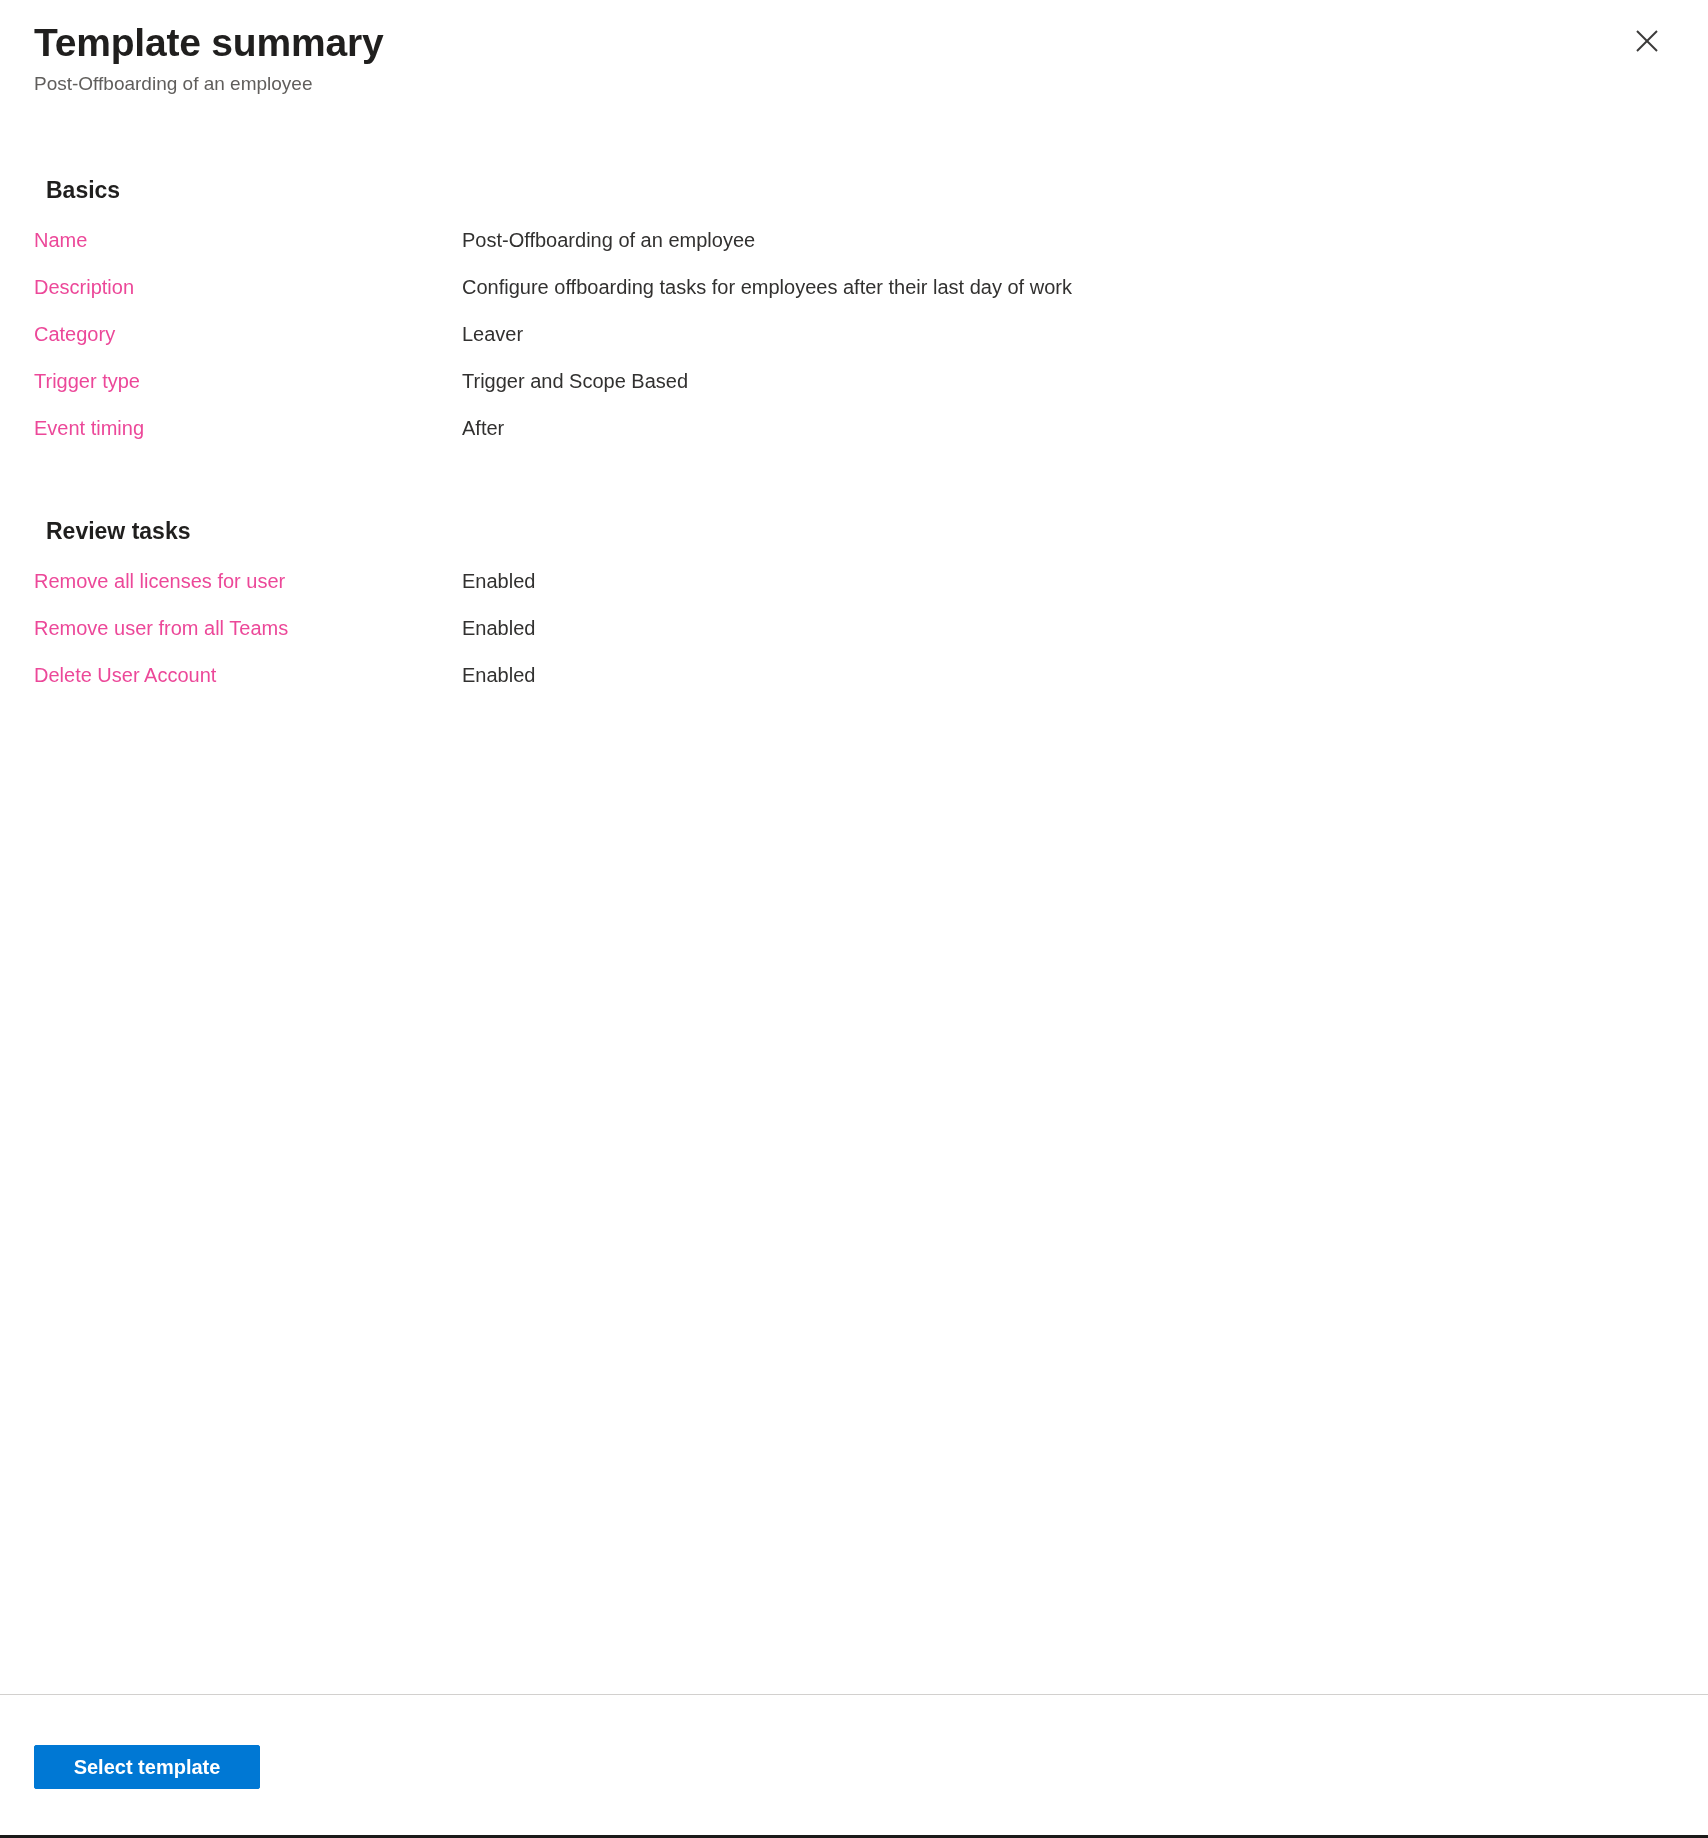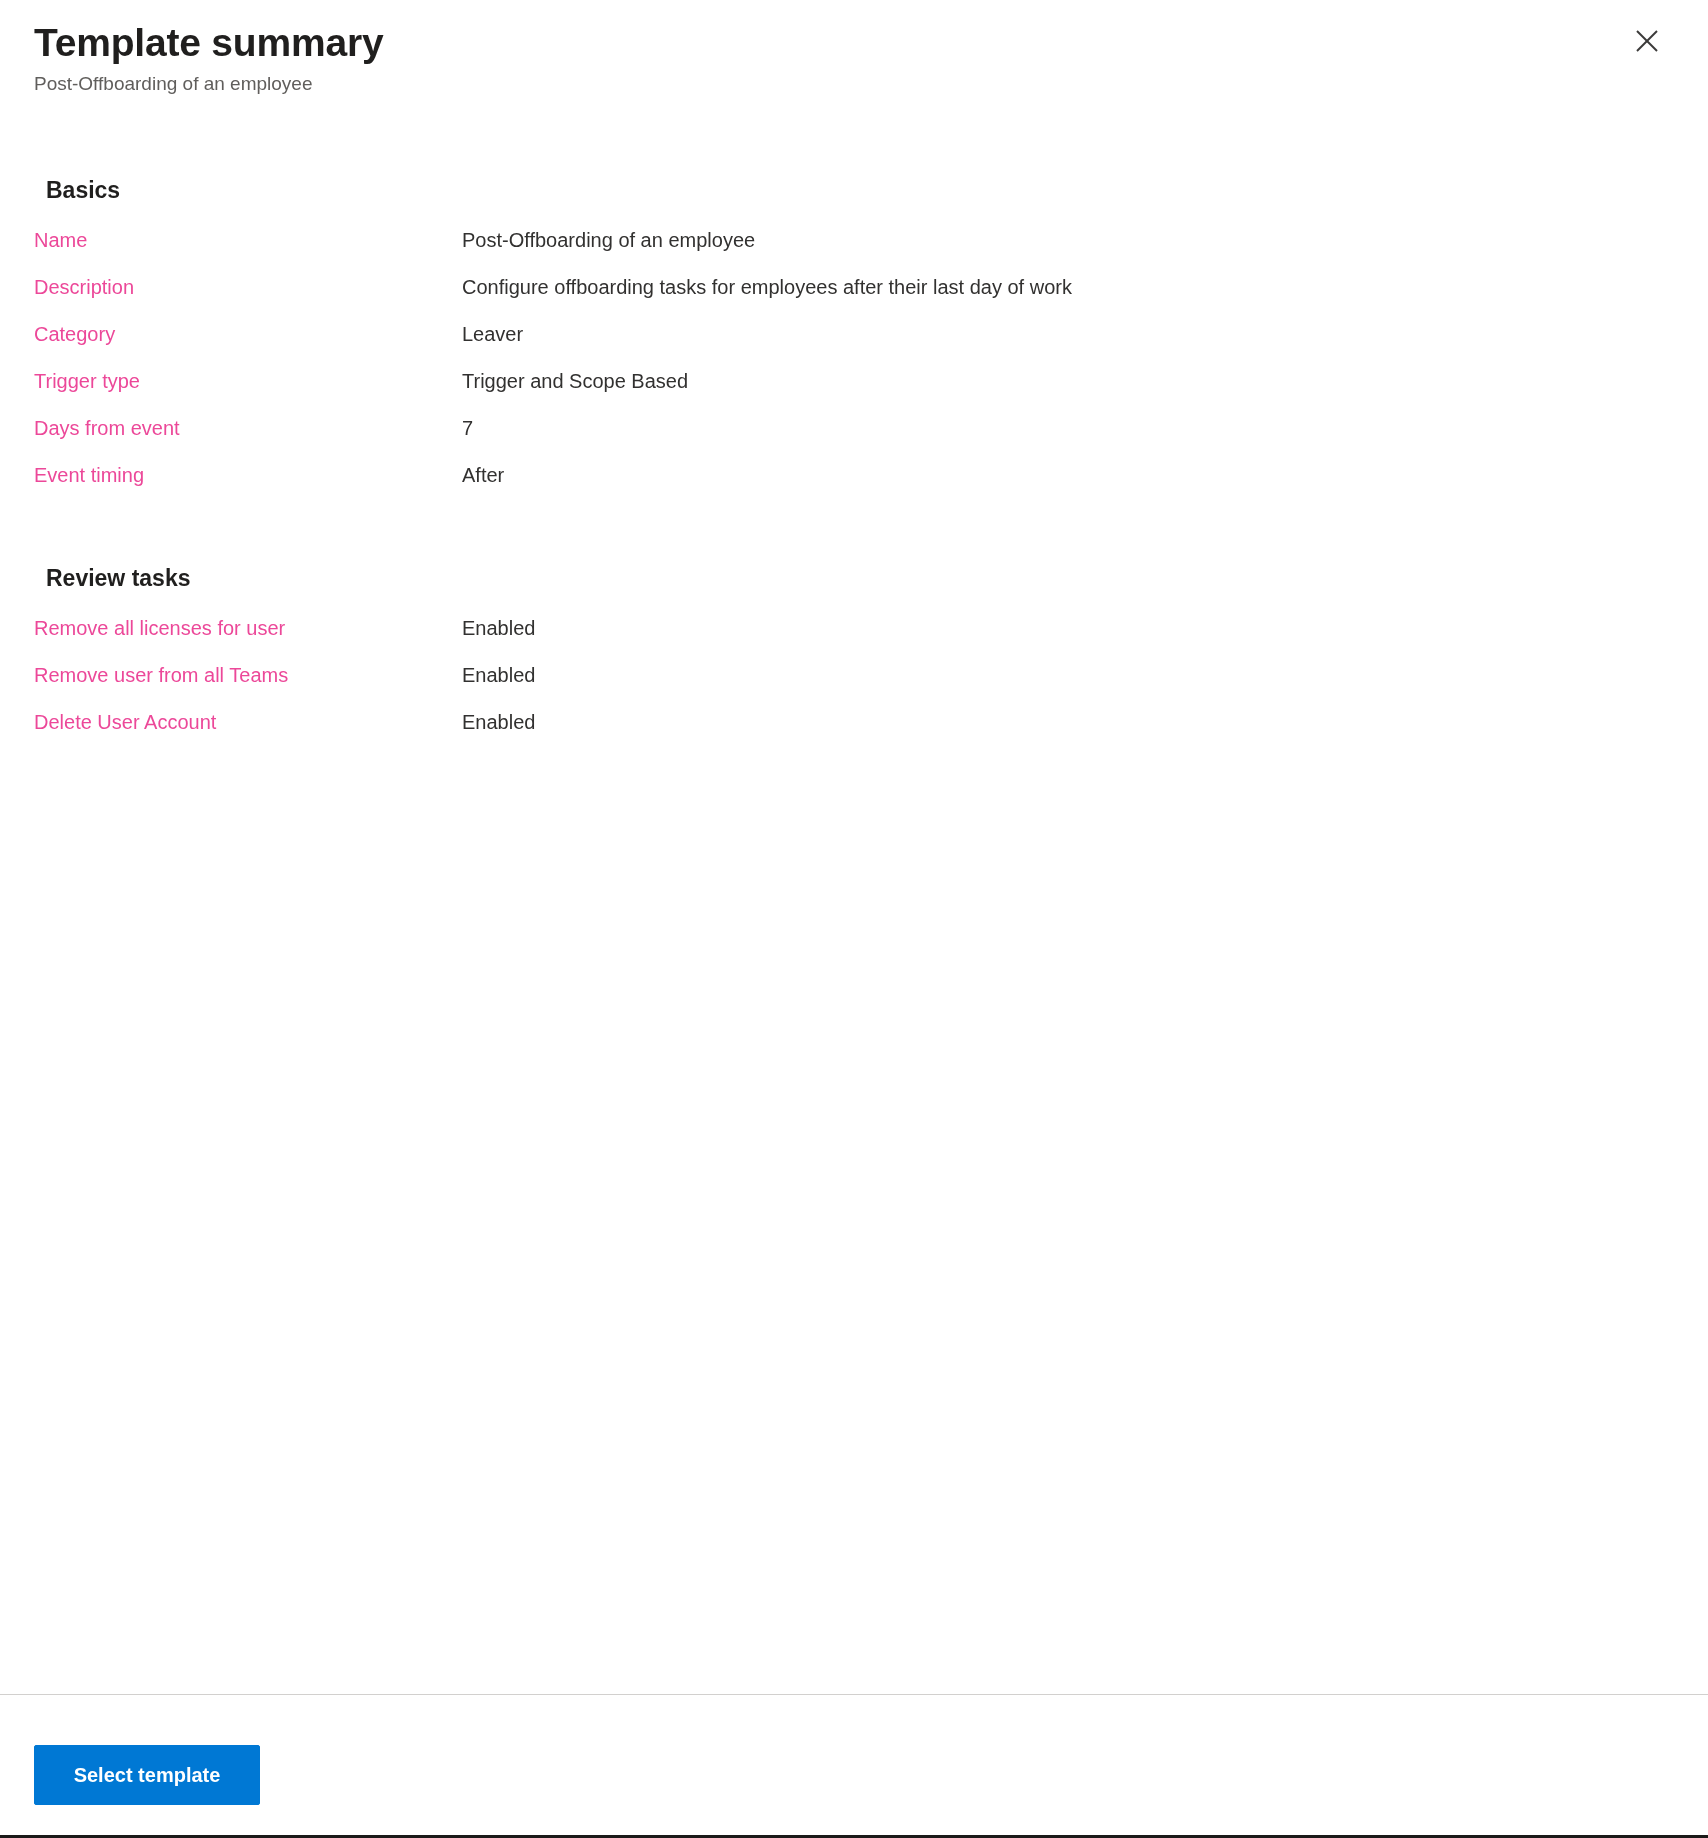--- a/index.html
+++ b/index.html
@@ -107,21 +107,21 @@
     flex: 0 0 auto;
     border-top: 1px solid #d2d0ce;
     padding: 50px 34px 0 34px;
     height: 141px;
   }
   .primary-btn {
     display: inline-flex;
     align-items: center;
     justify-content: center;
     min-width: 226px;
-    height: 60px;
+    height: 44px;
     padding: 0 24px;
     background: #0078d4;
     color: #ffffff;
     border: 1px solid #0078d4;
     border-radius: 2px;
     font-family: "Liberation Sans", sans-serif;
     font-size: 20px;
     font-weight: 700;
     line-height: 1;
     cursor: pointer;
@@ -160,24 +160,20 @@
       </div>
       <div class="kv-row">
         <div class="kv-label">Category</div>
         <div class="kv-value">Leaver</div>
       </div>
       <div class="kv-row">
         <div class="kv-label">Trigger type</div>
         <div class="kv-value">Trigger and Scope Based</div>
       </div>
       <div class="kv-row">
-        <div class="kv-label">Days from event</div>
-        <div class="kv-value">7</div>
-      </div>
-      <div class="kv-row">
         <div class="kv-label">Event timing</div>
         <div class="kv-value">After</div>
       </div>
     </div>
 
 
     <div class="section section-review">
       <h2 class="section-title">Review tasks</h2>
 
       <div class="kv-row">

